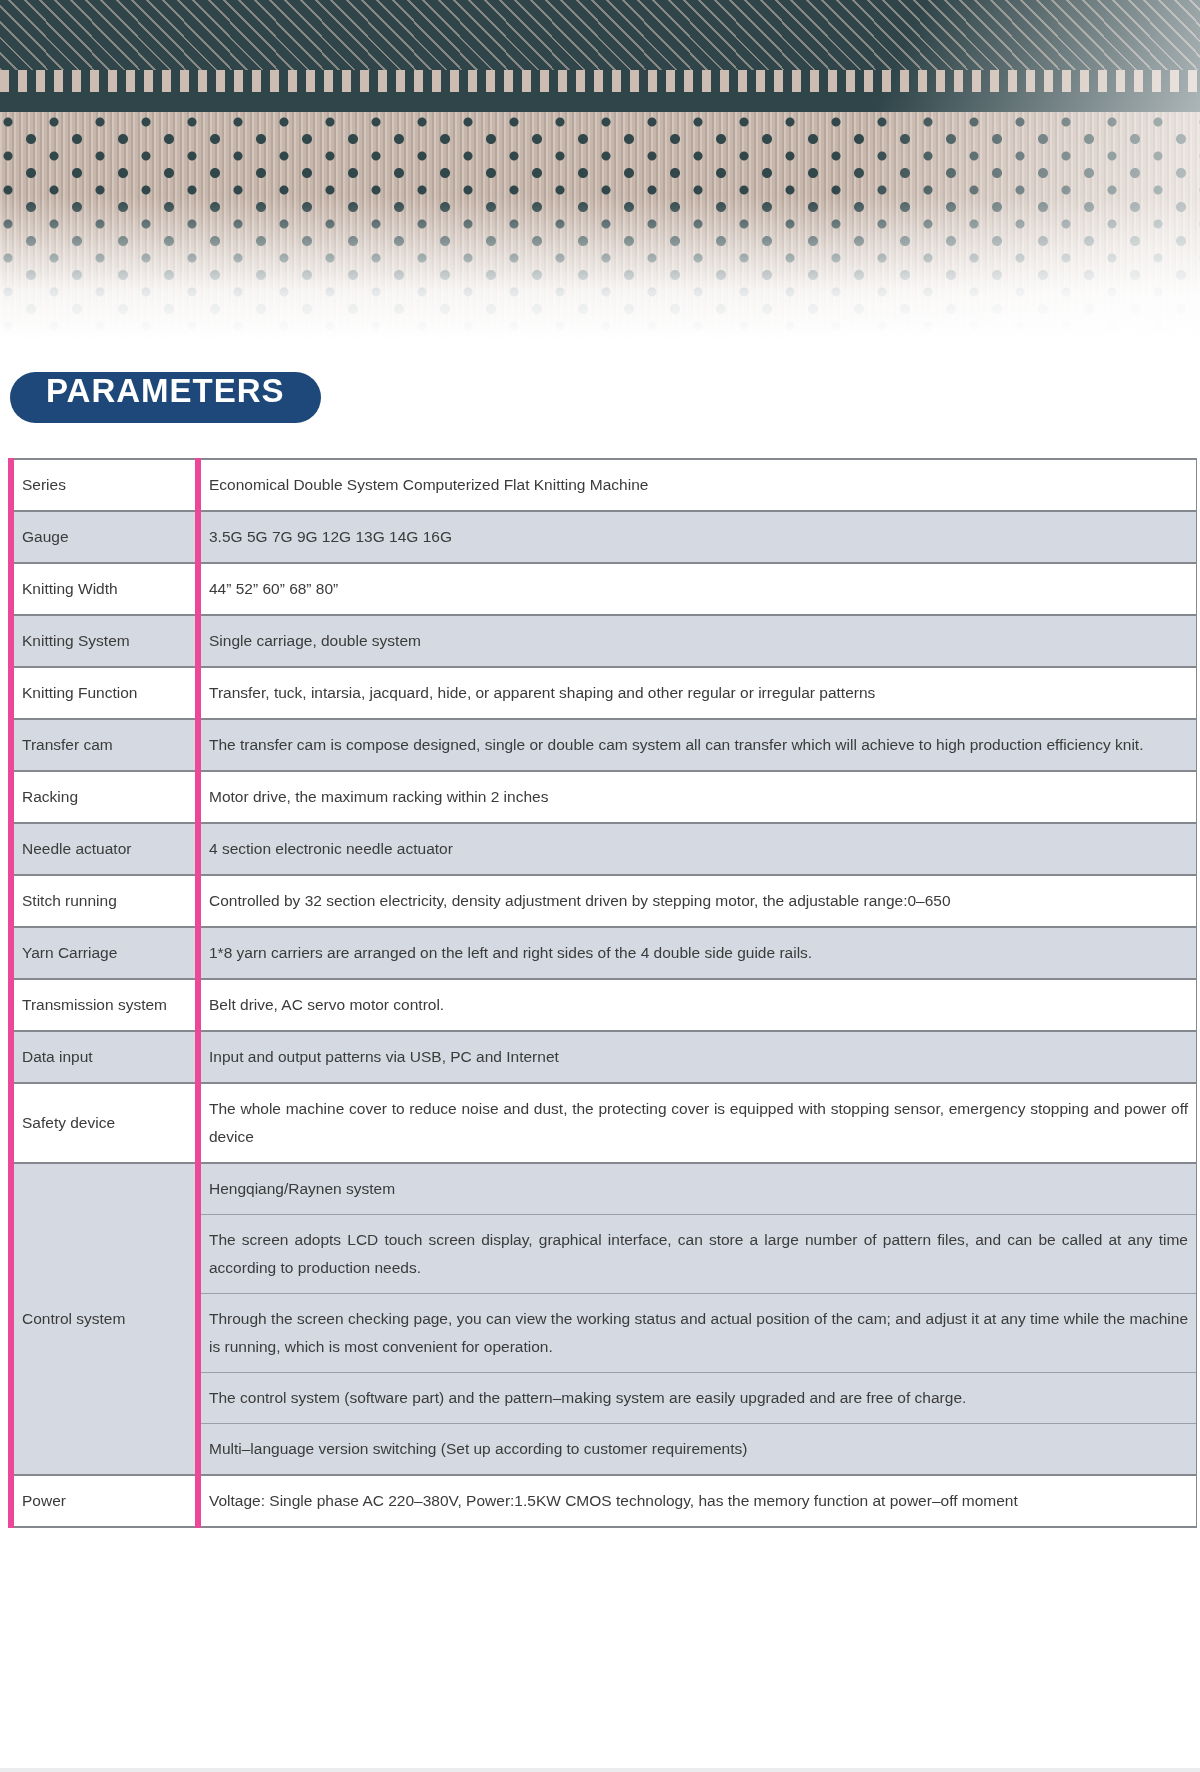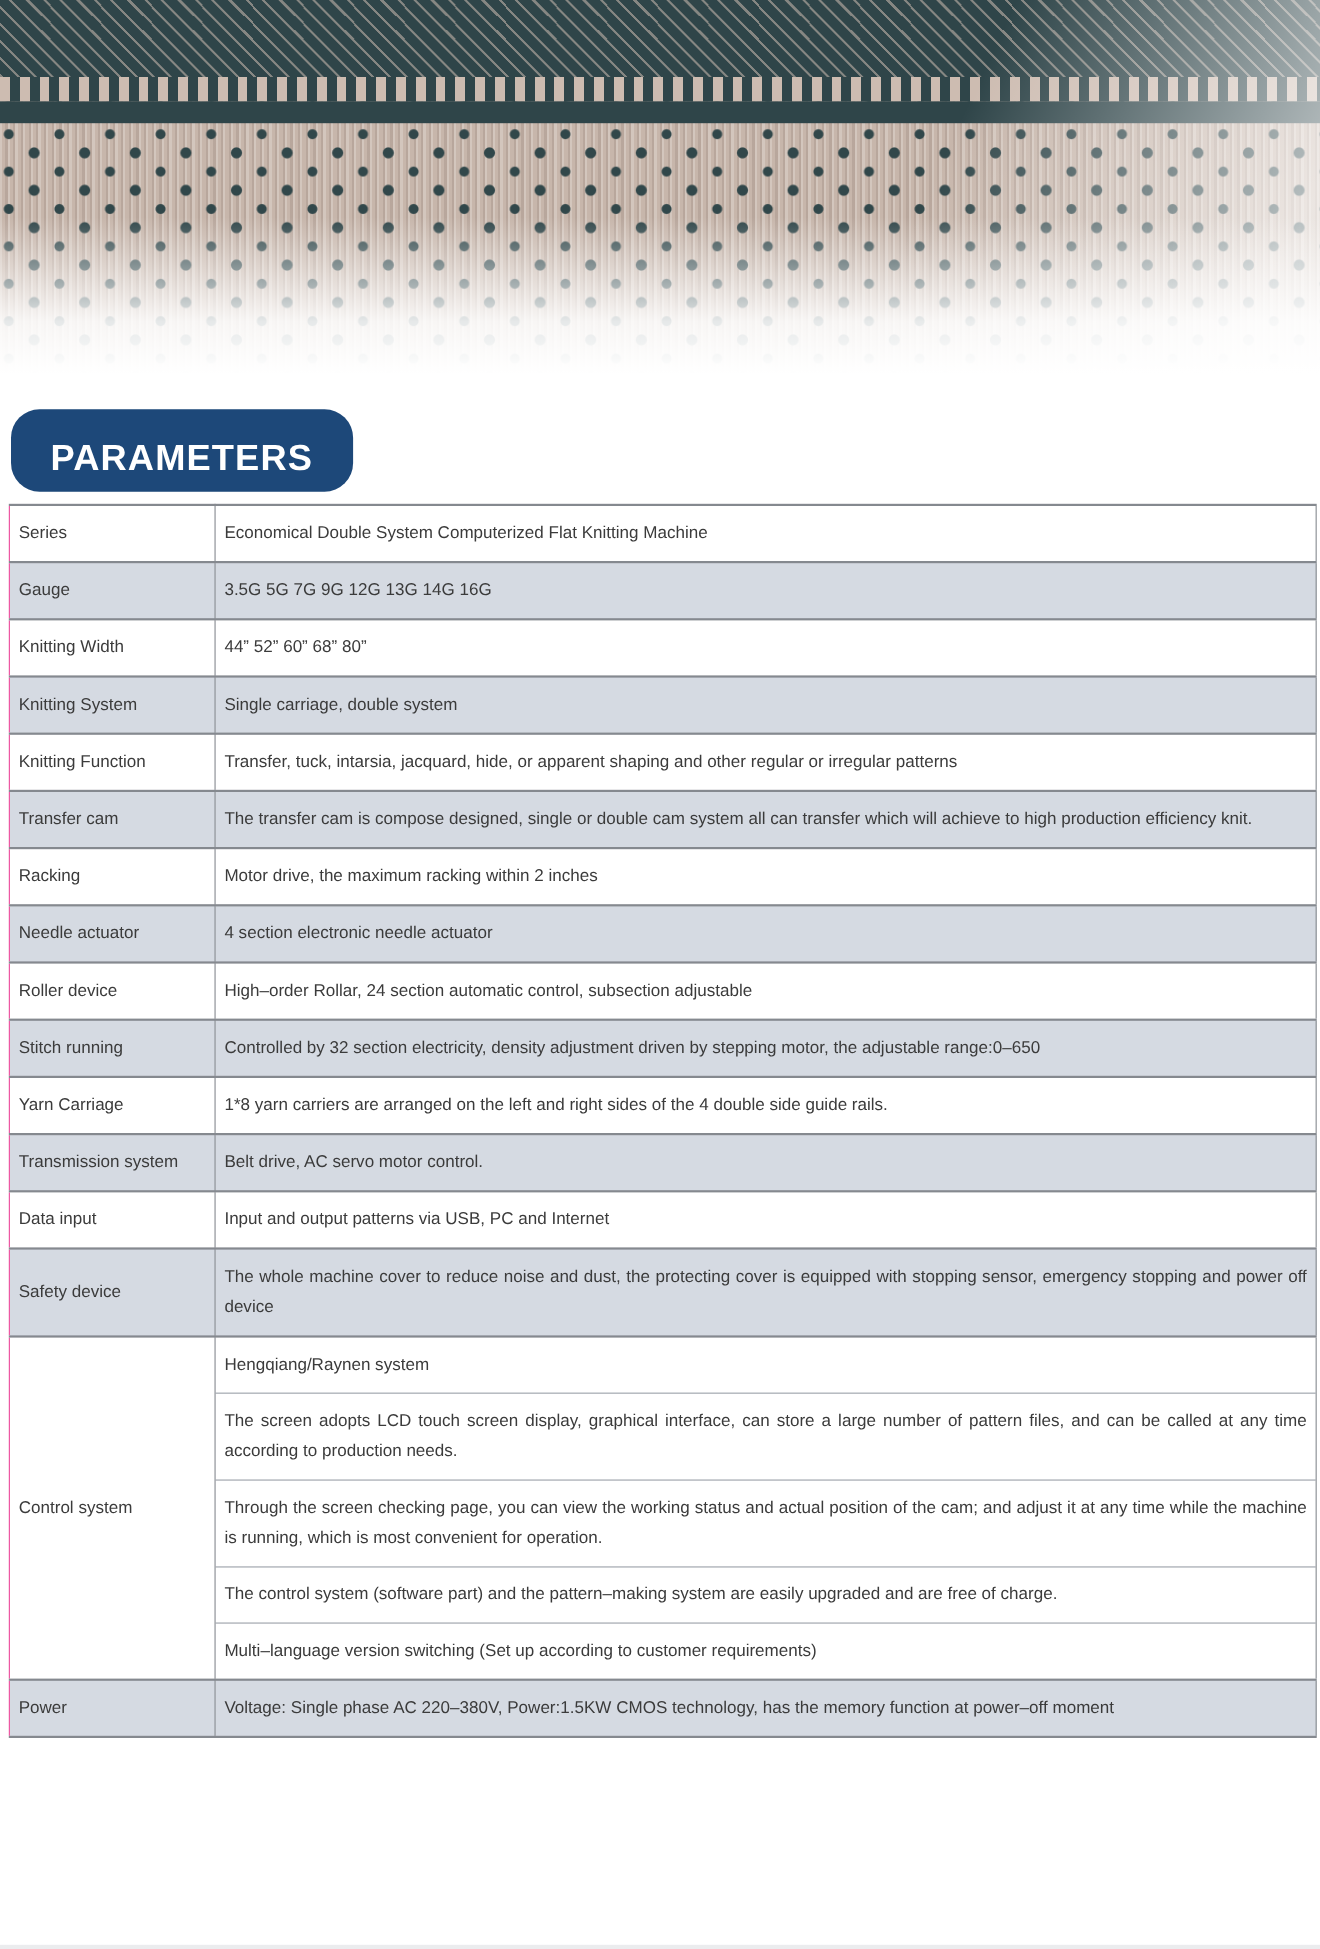--- a/index.html
+++ b/index.html
@@ -57,31 +57,31 @@
       no-repeat,
       no-repeat,
       no-repeat,
       repeat,
       repeat,
       repeat;
   }
   
   .badge{
     position:absolute;top:372px;left:10px;height:51px;
-    border-radius:26px;padding:12px 36px;display:flex;align-items:flex-end;
+    border-radius:26px;padding:0 36px;display:flex;align-items:flex-start;
     font-size:33px;font-weight:bold;letter-spacing:1px;color:#fff;
   }
   
   .spec-table{
     position:absolute;top:458px;left:8px;width:1189px;
     border-collapse:collapse;table-layout:fixed;
     font-size:15.5px;line-height:28px;color:#3b3b3b;
   }
   .spec-table td{
-    border-left:1px solid #ec4899;border-right:1px solid #85898f;
+    border-left:6px solid #ec4899;border-right:1px solid #85898f;
     padding:11px 8px;vertical-align:middle;word-wrap:break-word;
   }
   .spec-table tr{border-top:2px solid #85898f;border-bottom:2px solid #85898f;}
   .spec-table col.c1{width:187px;}
   .spec-table tr:nth-child(even) td{background:#d5dae2;}
   .spec-table tr:nth-child(odd) td{background:#ffffff;}
   td.value{text-align:justify;}
   td.control-cell{padding:0;margin-top:46px;}
   .control-item{
     padding:11px 8px;text-align:justify;border-bottom:1px solid #9aa0a8;
@@ -134,24 +134,20 @@
       </tr>
       <tr>
         <td class="label">Racking</td>
         <td class="value">Motor drive, the maximum racking within 2 inches</td>
       </tr>
       <tr>
         <td class="label">Needle actuator</td>
         <td class="value">4 section electronic needle actuator</td>
       </tr>
       <tr>
-        <td class="label">Roller device</td>
-        <td class="value">High–order Rollar, 24 section automatic control, subsection adjustable</td>
-      </tr>
-      <tr>
         <td class="label">Stitch running</td>
         <td class="value">Controlled by 32 section electricity, density adjustment driven by stepping motor, the adjustable range:0–650</td>
       </tr>
       <tr>
         <td class="label">Yarn Carriage</td>
         <td class="value">1*8 yarn carriers are arranged on the left and right sides of the 4 double side guide rails.</td>
       </tr>
       <tr>
         <td class="label">Transmission system</td>
         <td class="value">Belt drive, AC servo motor control.</td>

